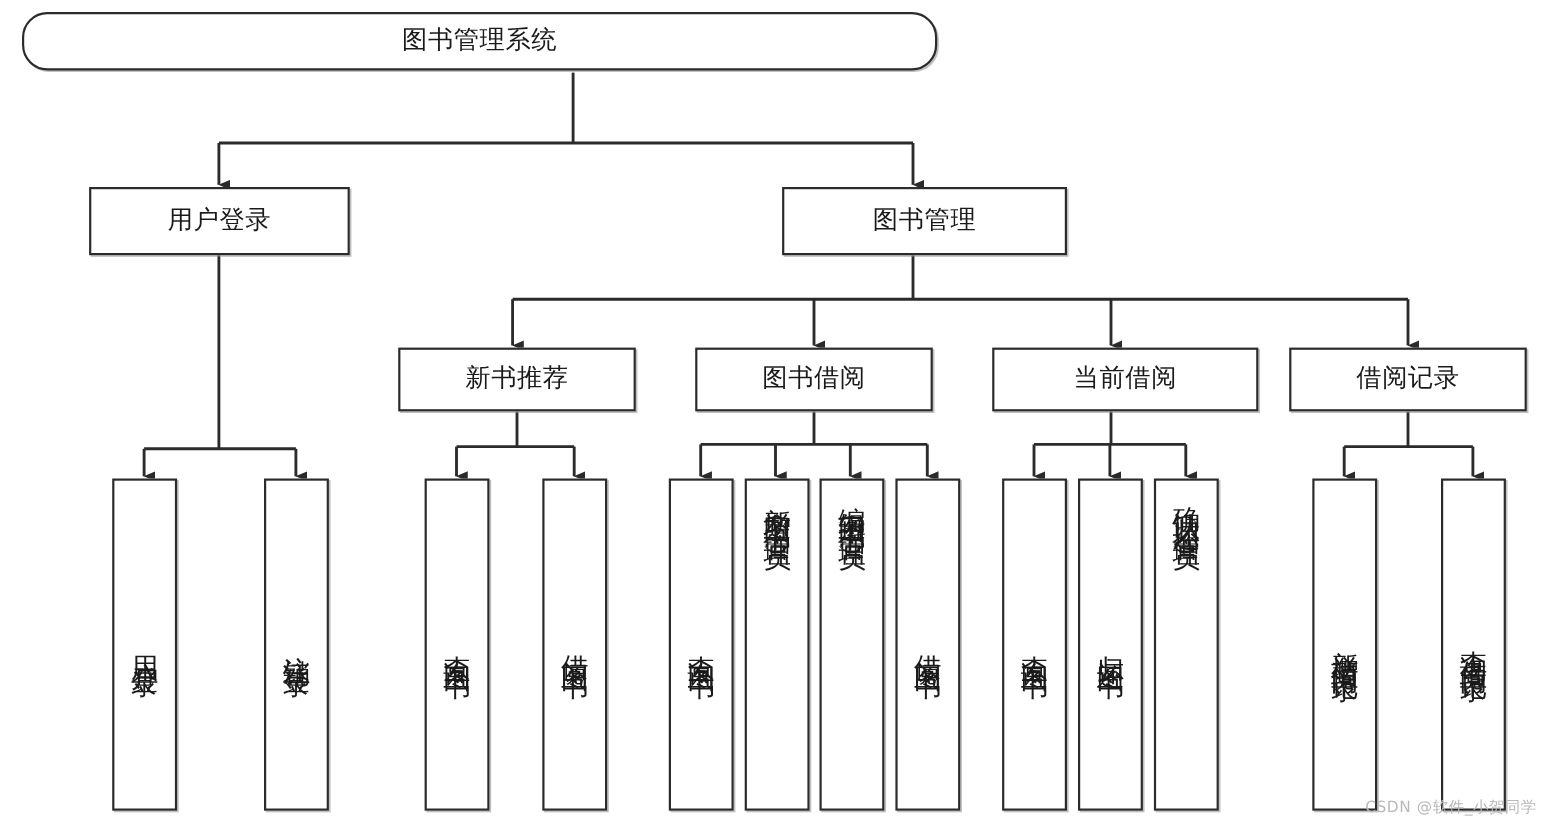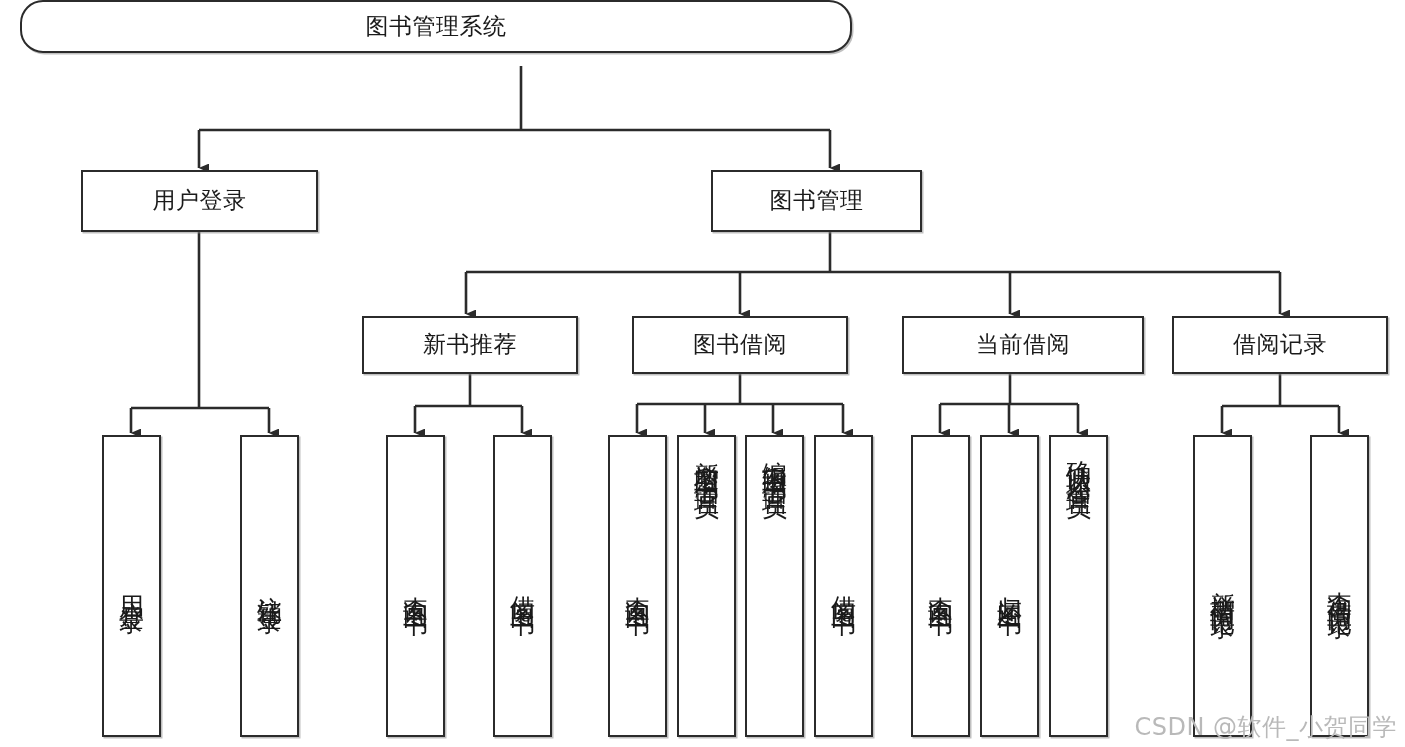--- a/index.html
+++ b/index.html
@@ -64,21 +64,21 @@
     padding-top: 2px;
   }
   .leaf-box.center-text {
     align-items: center;
     padding-top: 0;
   }
   #watermark {
     position: absolute;
     right: 8px;
     bottom: 4px;
-    font-size: 24px;
+    font-size: 14px;
     color: #b9b9b9;
     letter-spacing: 0.5px;
     z-index: 5;
     white-space: nowrap;
     user-select: none;
   }
 </style>
 </head>
 <body>
 
@@ -127,29 +127,29 @@
       <path d="M 1009,404 L 1009,433" marker-end="url(#arrowhead)"></path>
       <path d="M 1078,404 L 1078,433" marker-end="url(#arrowhead)"></path>
 
       <path d="M 1280,374 L 1280,406"></path>
       <path d="M 1222,406 L 1339,406"></path>
       <path d="M 1222,406 L 1222,433" marker-end="url(#arrowhead)"></path>
       <path d="M 1339,406 L 1339,433" marker-end="url(#arrowhead)"></path>
     </g>
   </svg>
 
-  <div class="node-box" style="left:20px; top:0; width:832px; height:53px;border-radius:23px;">
+  <div class="node-box" style="left:20px; top:11px; width:832px; height:53px;border-radius:23px;">
     <span class="node-label h-label">图书管理系统</span>
   </div>
 
   <div class="node-box" style="left:81px; top:170px; width:237px; height:62px;">
     <span class="node-label h-label">用户登录</span>
   </div>
 
-  <div class="node-box" style="left:711px; top:170px; width:211px; height:62px;">
+  <div class="node-box" style="left:711px; top:170px; width:259px; height:62px;">
     <span class="node-label h-label">图书管理</span>
   </div>
 
   <div class="node-box" style="left:632px; top:316px; width:216px; height:58px;">
     <span class="node-label h-label">图书借阅</span>
   </div>
 
   <div class="node-box" style="left:362px; top:316px; width:216px; height:58px;">
     <span class="node-label h-label">新书推荐</span>
   </div>

